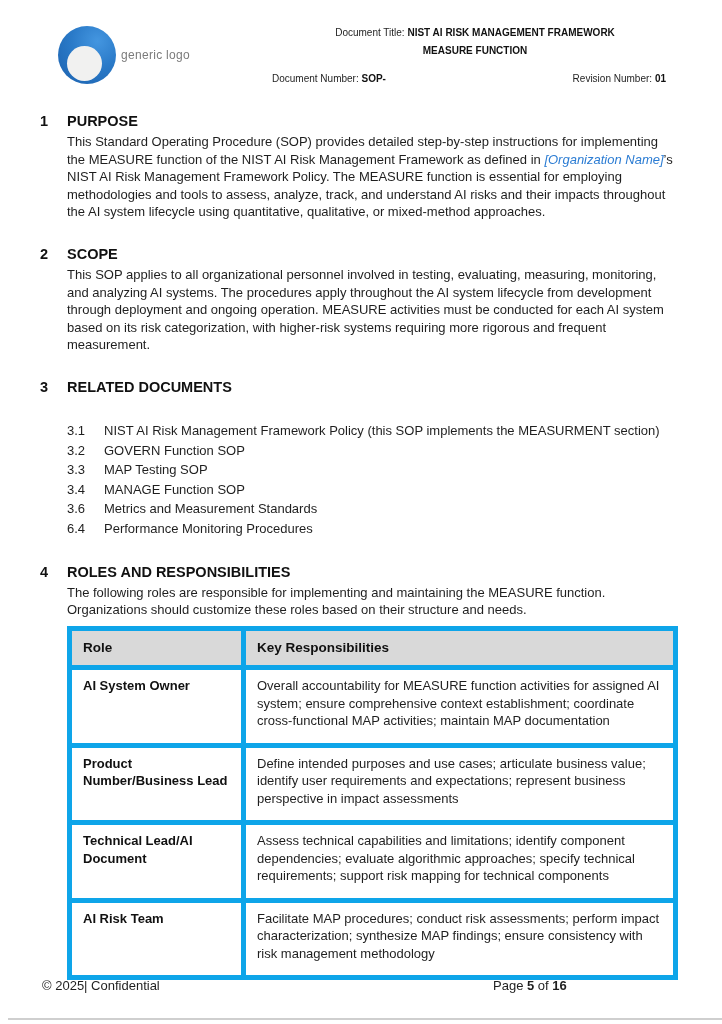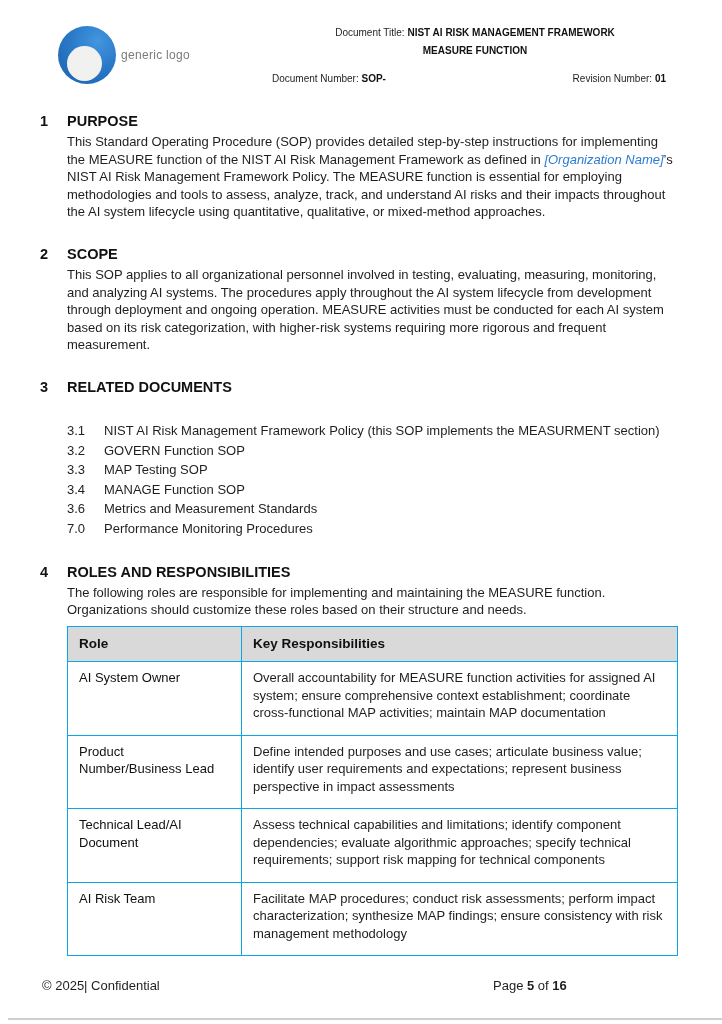--- a/index.html
+++ b/index.html
@@ -38,26 +38,26 @@
   .org-name { color:#2b7cd3; font-style:italic;text-align:center; }
   .doc-list { margin-left:27px; font-size:13px;margin-top:26px; }
   .doc-list .doc-item { display:flex; line-height:19.6px; }
   .doc-list .doc-item .item-num { width:37px; flex-shrink:0; }
   
   table.roles-table {
     border-collapse:collapse; margin-left:27px; margin-top:7px;
     width:611px; table-layout:fixed; font-size:13px;
   }
   .roles-table th, .roles-table td {
-    border:1px solid #0ea5e9; text-align:left; vertical-align:top;
+    border:5px solid #0ea5e9; text-align:left; vertical-align:top;
     padding:7px 12px 13px 11px; line-height:17.5px;
   }
   .roles-table th { background:#d9d9d9; font-size:13.5px; padding:8px 12px 9px 11px; color:#111; }
   .roles-table .col-role { width:174px; }
-  .roles-table td.role-cell { font-weight:normal; color:#111; }
+  .roles-table td.role-cell { font-weight:bold; color:#111; }
   
   .footer { position:absolute; left:0; right:0; top:978px; font-size:13px; }
   .footer .copyright { position:absolute; left:42px; top:0; }
   .footer .pageinfo { position:absolute; left:493px; top:0; }
   .page-edge { position:absolute; left:8px; right:0; top:1018px; height:2px; background:#cfcfcf; }
 </style>
 </head>
 <body>
 
 <div class="page">
@@ -124,21 +124,21 @@
       </div>
       <div class="doc-item">
         <span class="item-num">3.4</span>
         <span>MANAGE Function SOP</span>
       </div>
       <div class="doc-item">
         <span class="item-num">3.6</span>
         <span>Metrics and Measurement Standards</span>
       </div>
       <div class="doc-item">
-        <span class="item-num">7.0</span>
+        <span class="item-num">6.4</span>
         <span>Performance Monitoring Procedures</span>
       </div>
     </div>
 
     <div class="sec-heading">
       <span class="sec-num">4</span>
       <span>ROLES AND RESPONSIBILITIES</span>
     </div>
     <div class="sec-body">The following roles are responsible for implementing and maintaining the MEASURE function. Organizations should customize these roles based on their structure and needs.</div>
 

